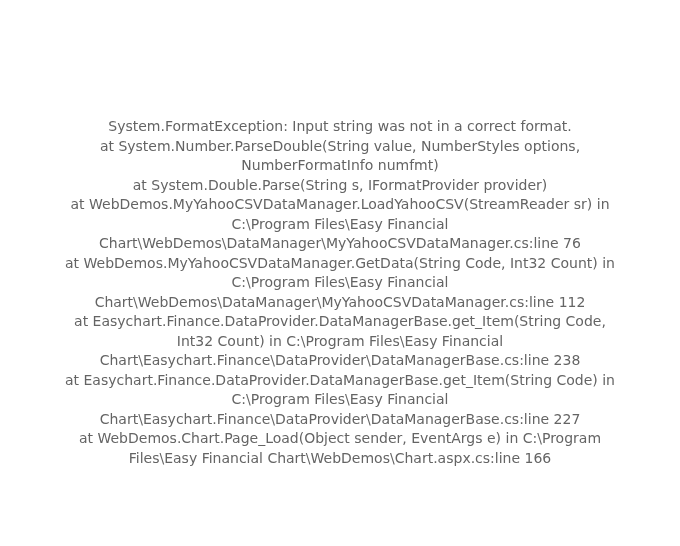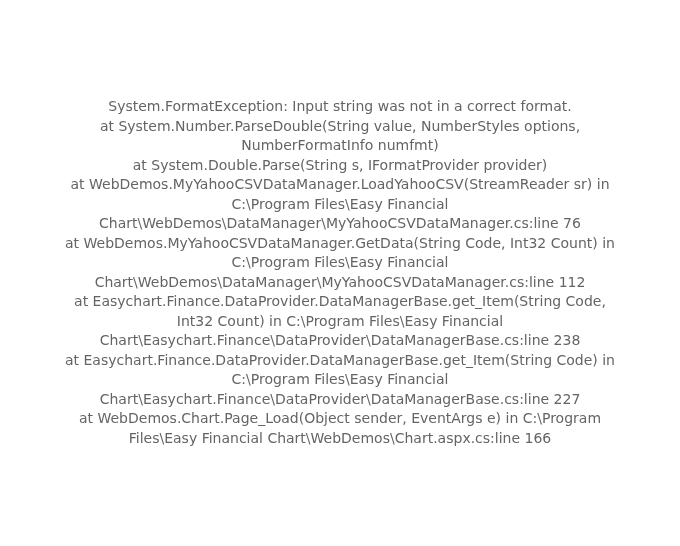--- a/index.html
+++ b/index.html
@@ -9,20 +9,21 @@
   body {
     width: 680px;
     height: 546px;
     background: #ffffff;
     overflow: hidden;
   }
   .error-page {
     width: 680px;
     height: 494px;
     box-sizing: border-box;
+    margin-top: 20px;
   }
   .stack-trace {
     box-sizing: border-box;
     padding-top: 97px;
     width: 652px;
     margin: 0 auto;
     text-align: center;
     font-family: "DejaVu Sans", "Liberation Sans", sans-serif;
     font-size: 14px;
     line-height: 19.5px;

